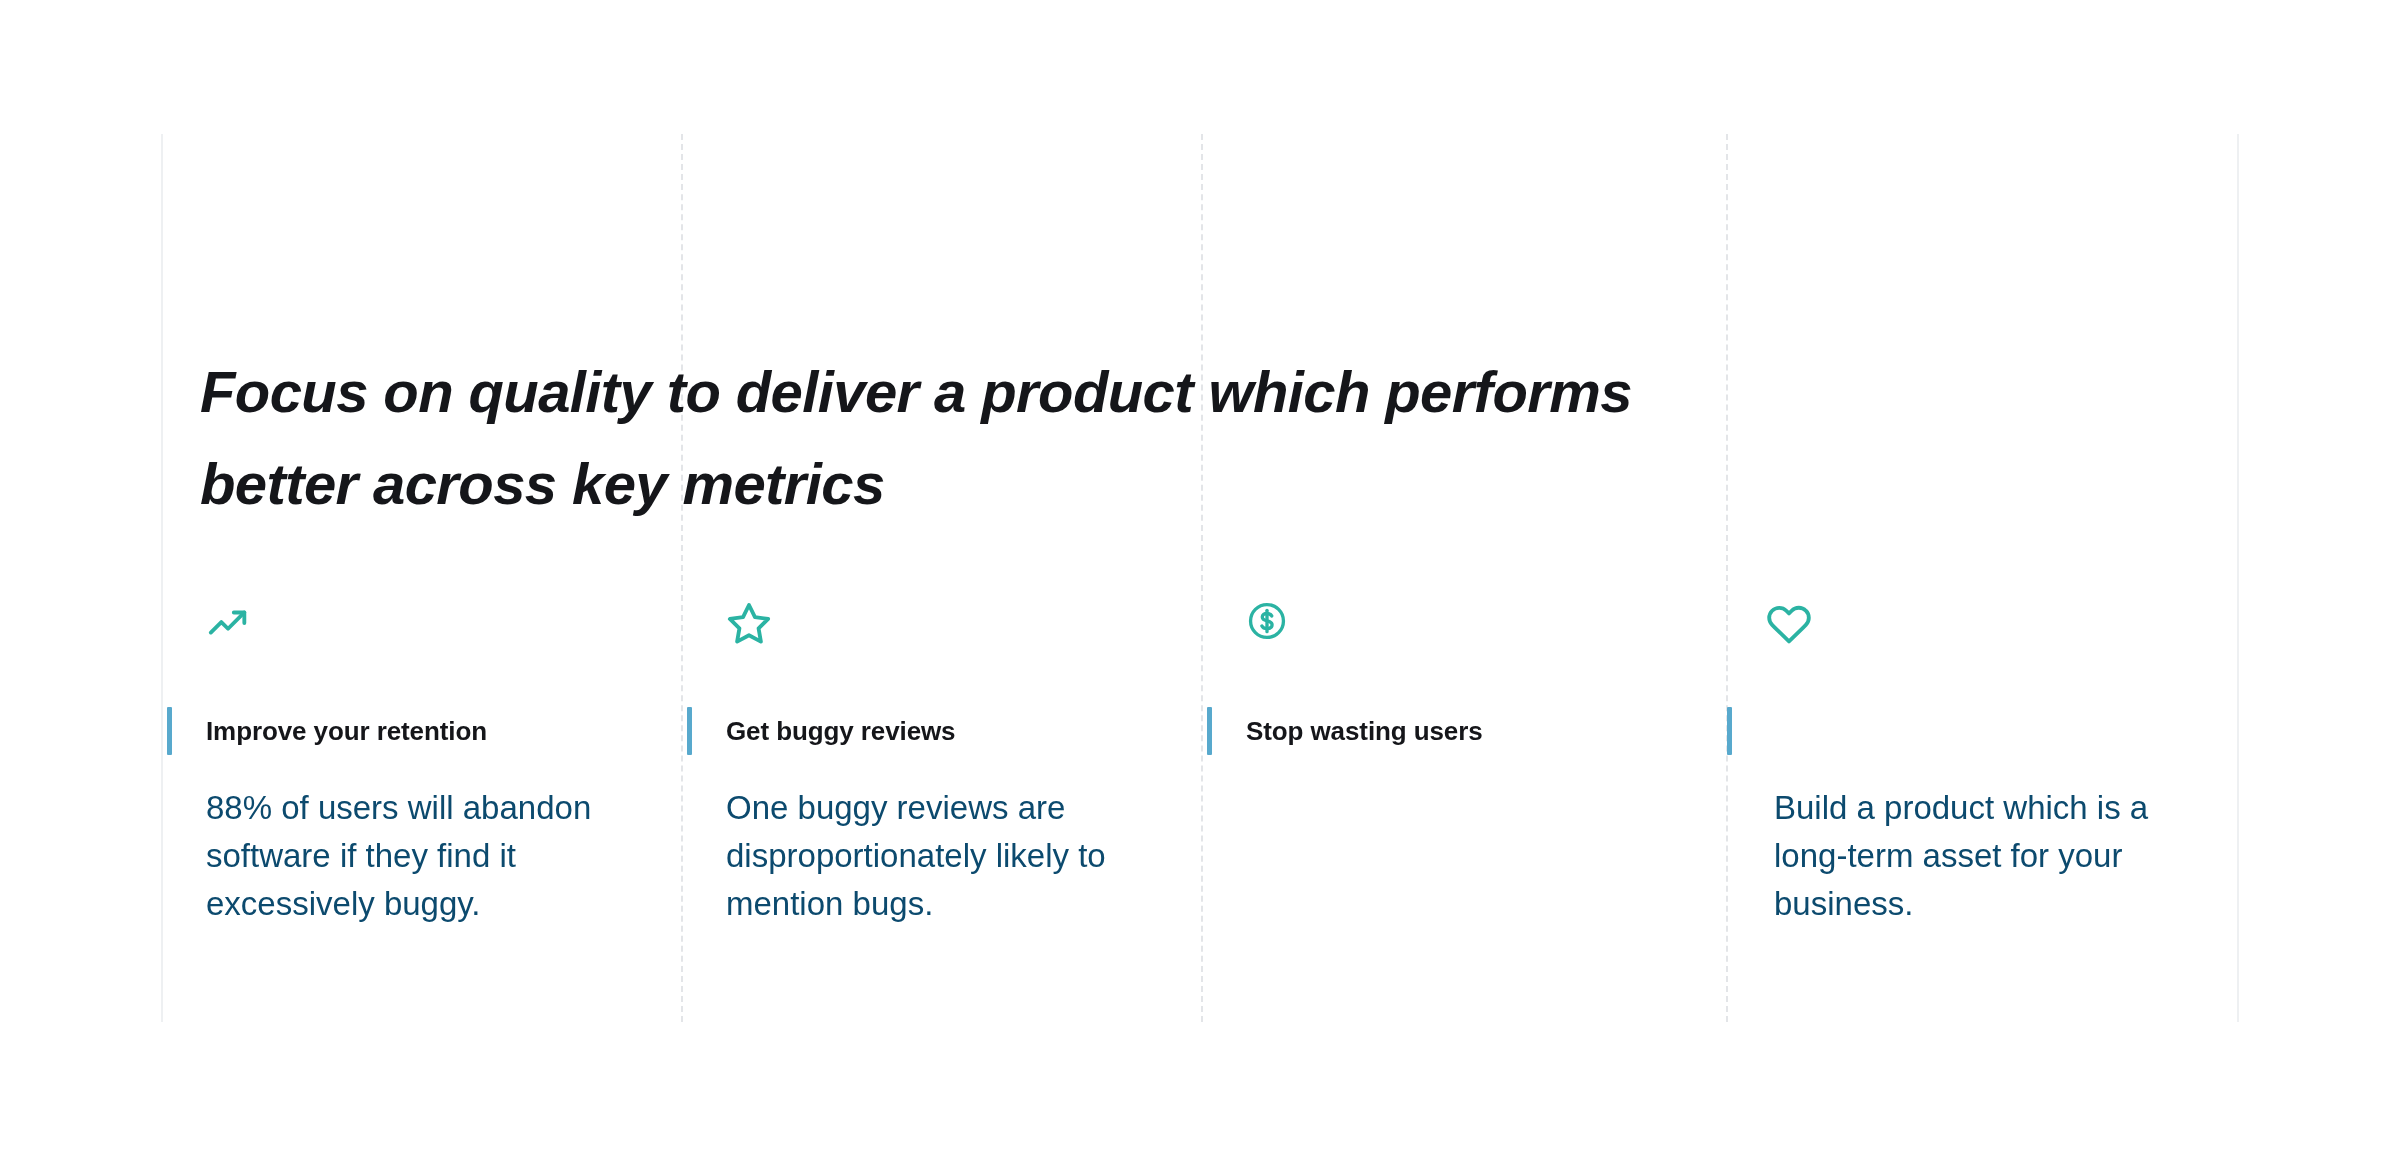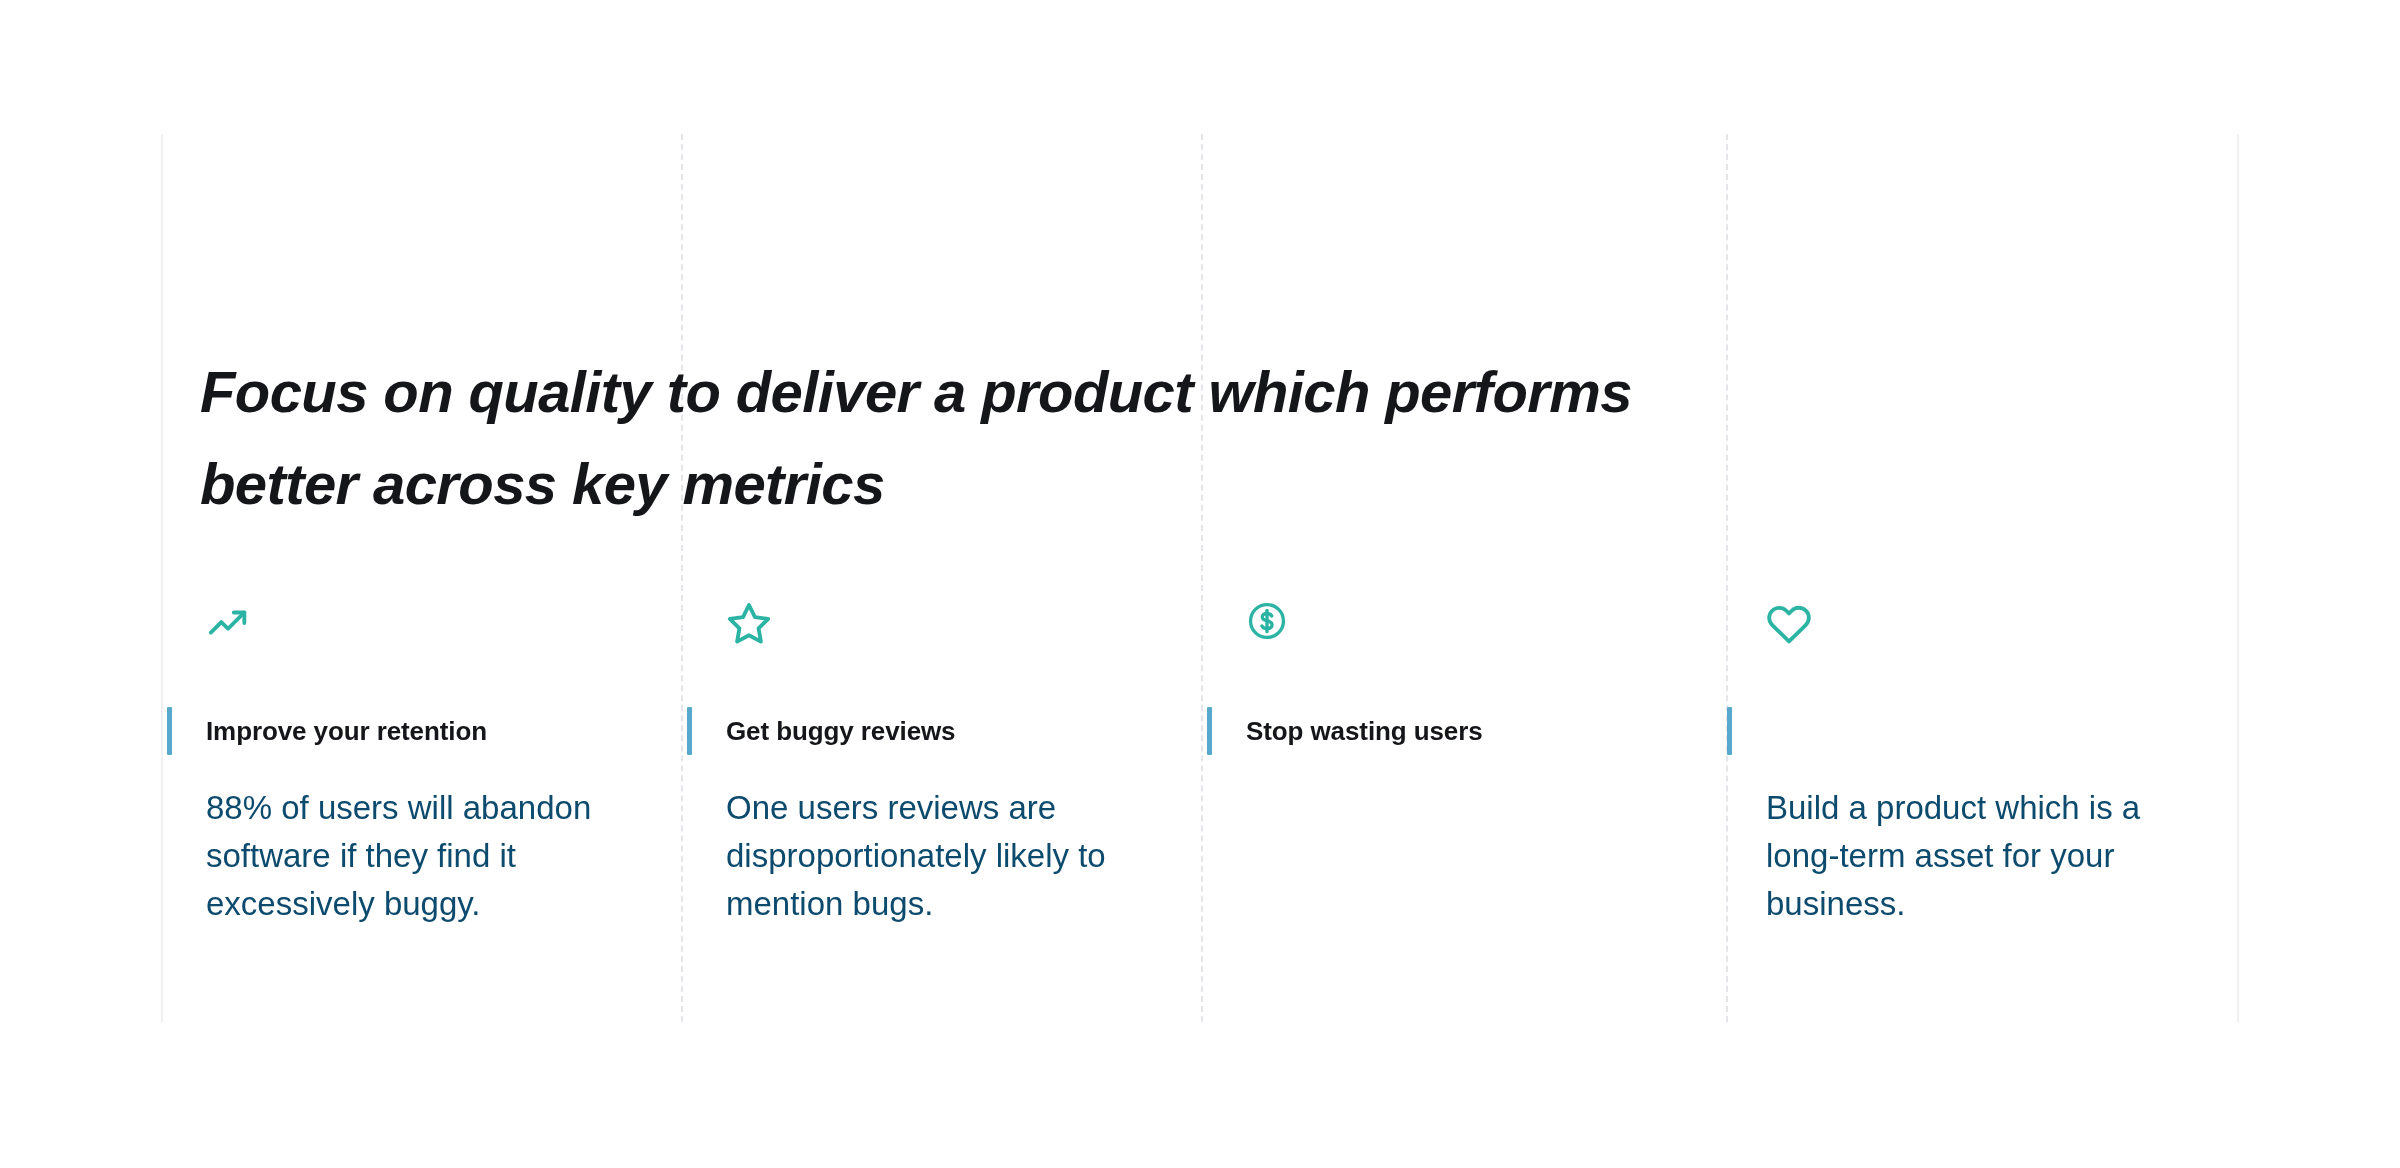--- a/index.html
+++ b/index.html
@@ -98,21 +98,21 @@
   }
 
   .card-body {
     margin-top: 36px;
     font-size: 33px;
     line-height: 48px;
     color: #0c4a6e;
     font-weight: 400;
     max-width: 400px;
   }
-  .col-4 .card-body { max-width: 450px; }
+  .col-4 .card-body { max-width: 450px; margin-left: 8px; }
 </style>
 </head>
 <body>
 
 <div id="page">
 
   <div class="rule r-left"></div>
   <div class="rule dashed r-d1"></div>
   <div class="rule dashed r-d2"></div>
   <div class="rule dashed r-d3"></div>
@@ -139,21 +139,21 @@
     <div class="col col-2">
       <div class="icon-wrap">
         <svg width="46" height="46" viewBox="0 0 24 24" fill="none" stroke="#2bb3a3" stroke-width="2" stroke-linecap="round" stroke-linejoin="round">
           <polygon points="12,2.6 15.1,8.9 22,9.9 17,14.8 18.2,21.7 12,18.4 5.8,21.7 7,14.8 2,9.9 8.9,8.9"></polygon>
         </svg>
       </div>
       <div class="card-heading-row">
         <span class="accent-bar"></span>
         <span class="card-heading">Get buggy reviews</span>
       </div>
-      <p class="card-body">One users reviews are disproportionately likely to mention bugs.</p>
+      <p class="card-body">One buggy reviews are disproportionately likely to mention bugs.</p>
     </div>
 
     <div class="col col-3">
       <div class="icon-wrap">
         <svg width="42" height="42" viewBox="0 0 24 24" fill="none" stroke="#2bb3a3" stroke-width="1.9" stroke-linecap="round" stroke-linejoin="round">
           <circle cx="12" cy="12" r="9.4"></circle>
           <path d="M14.7 9.1c-.5-.9-1.5-1.4-2.7-1.4-1.6 0-2.7.8-2.7 2 0 1.3 1 1.8 2.7 2.2 1.8.4 2.9 1 2.9 2.3 0 1.3-1.2 2.1-2.9 2.1-1.3 0-2.4-.5-2.9-1.5"></path>
           <line x1="12" y1="5.9" x2="12" y2="18.1"></line>
         </svg>
       </div>

